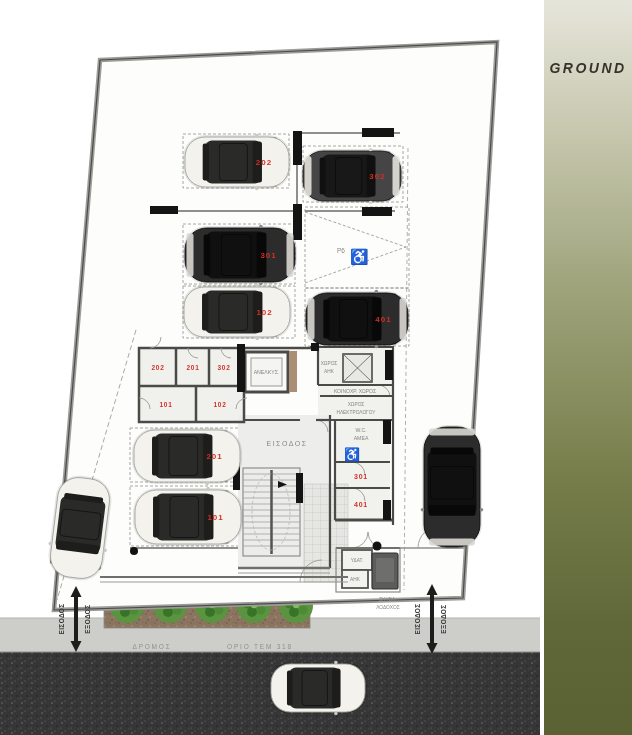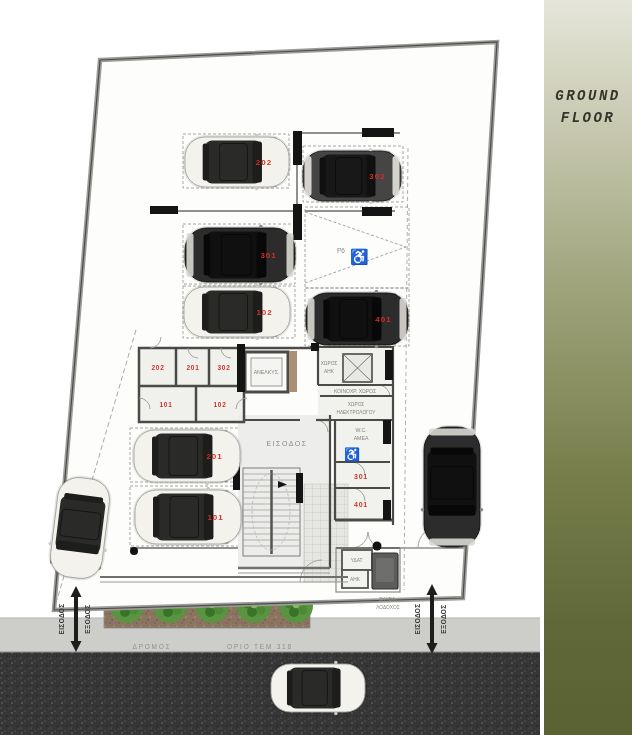--- a/index.html
+++ b/index.html
@@ -1,21 +1,21 @@
 <!DOCTYPE html>
 <html><head>
 <meta charset="utf-8">
 <style>
   html,body{margin:0;padding:0;background:#ffffff;}
   #stage{position:relative;width:632px;height:735px;background:#ffffff;overflow:hidden;
          font-family:"Liberation Sans",sans-serif;}
   #plan-svg{position:absolute;left:0;top:0;}
   #side-banner{position:absolute;top:0;right:0;width:88px;height:735px;
     background:linear-gradient(180deg,#e6e5db 0%,#c6c7ae 18%,#9da279 40%,#767d4a 65%,#60683a 85%,#5a6234 100%);}
-  .banner-text{margin-top:86px;text-align:center;font-family:Liberation Mono, monospace;
+  .banner-text{margin-top:58px;text-align:center;font-family:Liberation Sans, sans-serif;
     font-style:italic;font-weight:600;font-size:14px;letter-spacing:2.5px;color:#35342b;line-height:1.55;}
   text{font-family:"Liberation Sans",sans-serif;}
   .room-lbl{fill:#87877f;}
   .unit-lbl{fill:#d03026;font-weight:bold;letter-spacing:0.8px;}
   .street-lbl{fill:#8f8f8c;letter-spacing:1.8px;}
   .rot-lbl{fill:#3a3a38;font-weight:bold;letter-spacing:0.4px;}
 </style>
 </head>
 <body>
 
@@ -438,17 +438,16 @@
     <path d="M432,584 l-5.5,11 11,0 z" fill="#1d1d1b"></path>
     <path d="M432,654 l-5.5,-11 11,0 z" fill="#1d1d1b"></path>
     <text class="rot-lbl" font-size="6.5" text-anchor="middle" transform="translate(420,619) rotate(-90)">ΕΙΣΟΔΟΣ</text>
     <text class="rot-lbl" font-size="6.5" text-anchor="middle" transform="translate(446,619) rotate(-90)">ΕΞΟΔΟΣ</text>
   </g>
 </svg>
 
 <div id="side-banner">
   <div class="banner-text">
     <div>GROUND</div>
-    <div>FLOOR</div>
   </div>
 </div>
 
 </div>
 
 </body></html>

